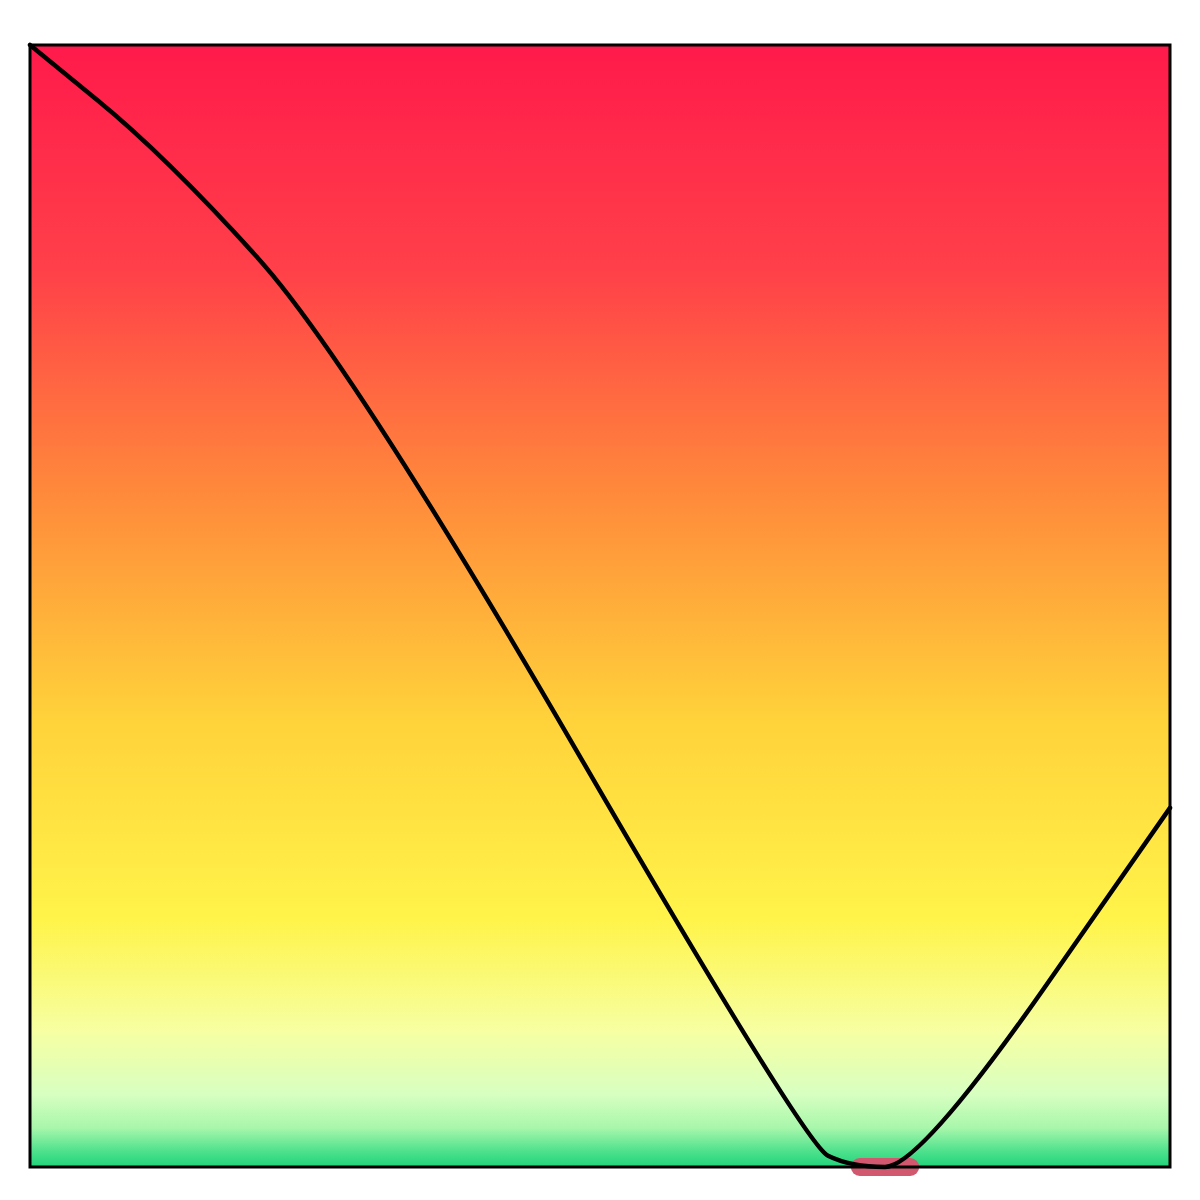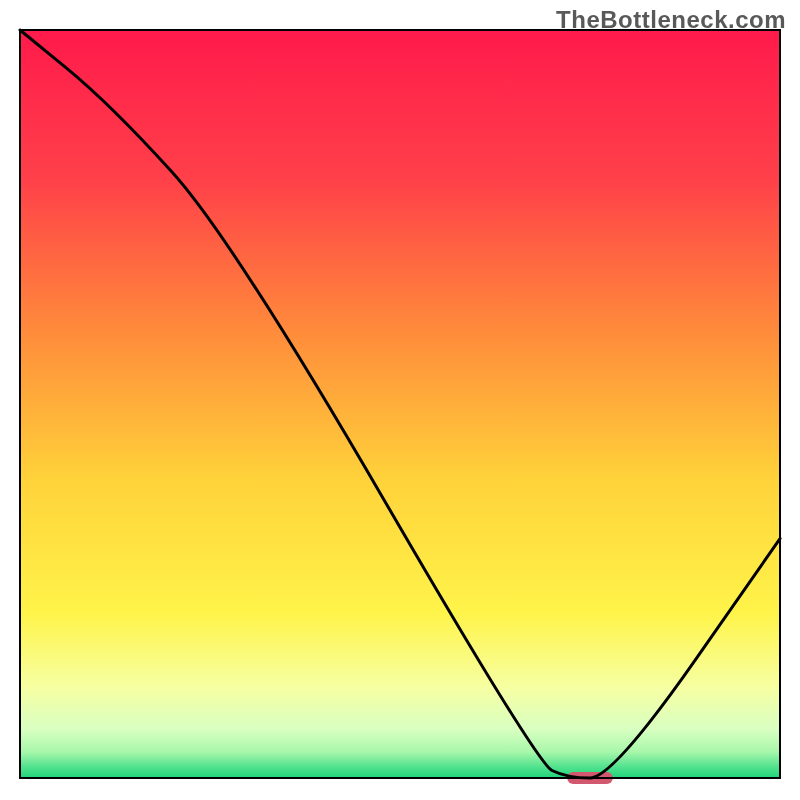--- a/index.html
+++ b/index.html
@@ -32,21 +32,20 @@
     left: 0;
     top: 0;
     width: 800px;
     height: 800px;
   }
 </style>
 </head>
 <body>
 
 <div class="stage">
-  <div class="watermark">TheBottleneck.com</div>
 
   <svg class="chart" viewBox="0 0 800 800">
     <defs>
       <linearGradient id="bg-grad" x1="0" y1="0" x2="0" y2="1">
           <stop offset="0.00%" stop-color="#ff1a4b"></stop>
           <stop offset="20.00%" stop-color="#ff4049"></stop>
           <stop offset="40.00%" stop-color="#ff8a3b"></stop>
           <stop offset="60.00%" stop-color="#ffd23a"></stop>
           <stop offset="78.00%" stop-color="#fff44a"></stop>
           <stop offset="88.00%" stop-color="#f6ffa3"></stop>

